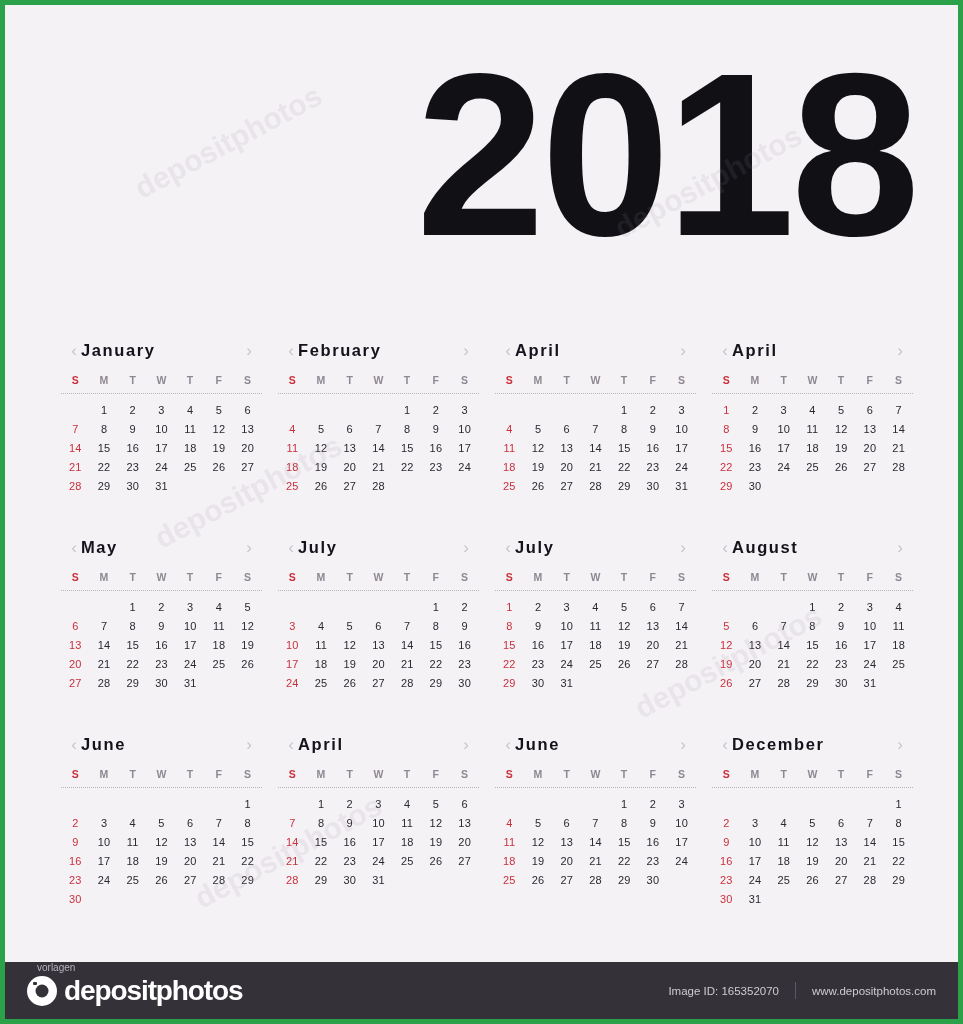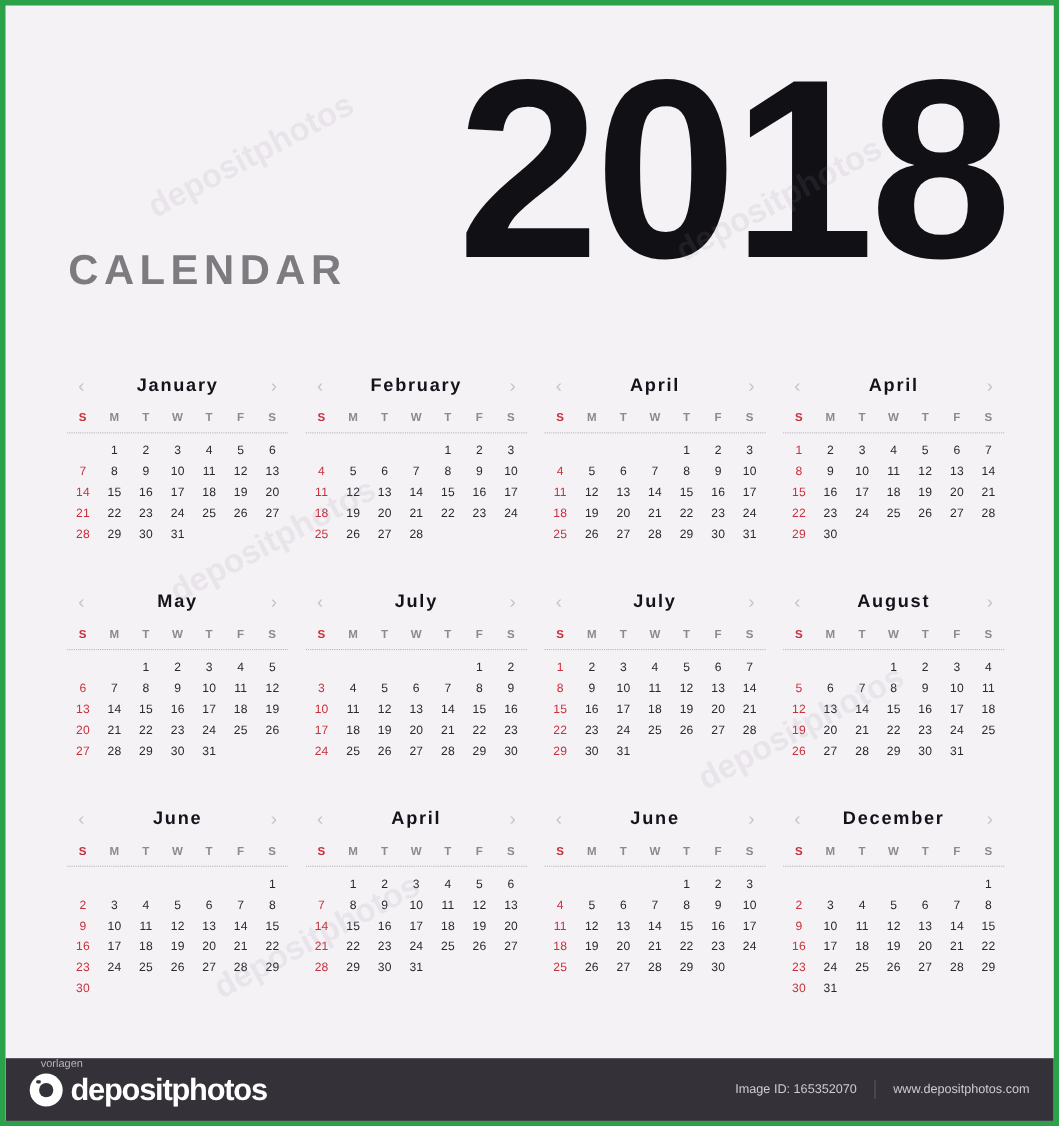--- a/index.html
+++ b/index.html
@@ -80,21 +80,20 @@
     font-size: 17px;
     color: #c9c4cc;
     line-height: 1;
     width: 14px;
     text-align: center;
     font-weight: 300;
   }
 
   .month-name {
     flex: 1;
-    text-align: center;
     font-size: 16.5px;
     font-weight: bold;
     letter-spacing: 1.6px;
     color: #14121a;
     white-space: nowrap;
   }
 
   .weekday-row {
     display: grid;
     grid-template-columns: repeat(7, 1fr);
@@ -225,21 +224,20 @@
     height: 17px;
     background: #5c5862;
   }
 </style>
 </head>
 <body>
 
 <div id="page">
 
   <div id="header">
-    <div id="calendar-word">CALENDAR</div>
     <div id="year-number">2018</div>
     <div class="wm-diag" style="left:120px; top:120px;">depositphotos</div>
     <div class="wm-diag" style="left:600px; top:160px;">depositphotos</div>
   </div>
 
   <div id="months-grid">
       <div class="month-block">
         <div class="month-head">
           <span class="nav-arrow">‹</span>
           <span class="month-name">January</span>

